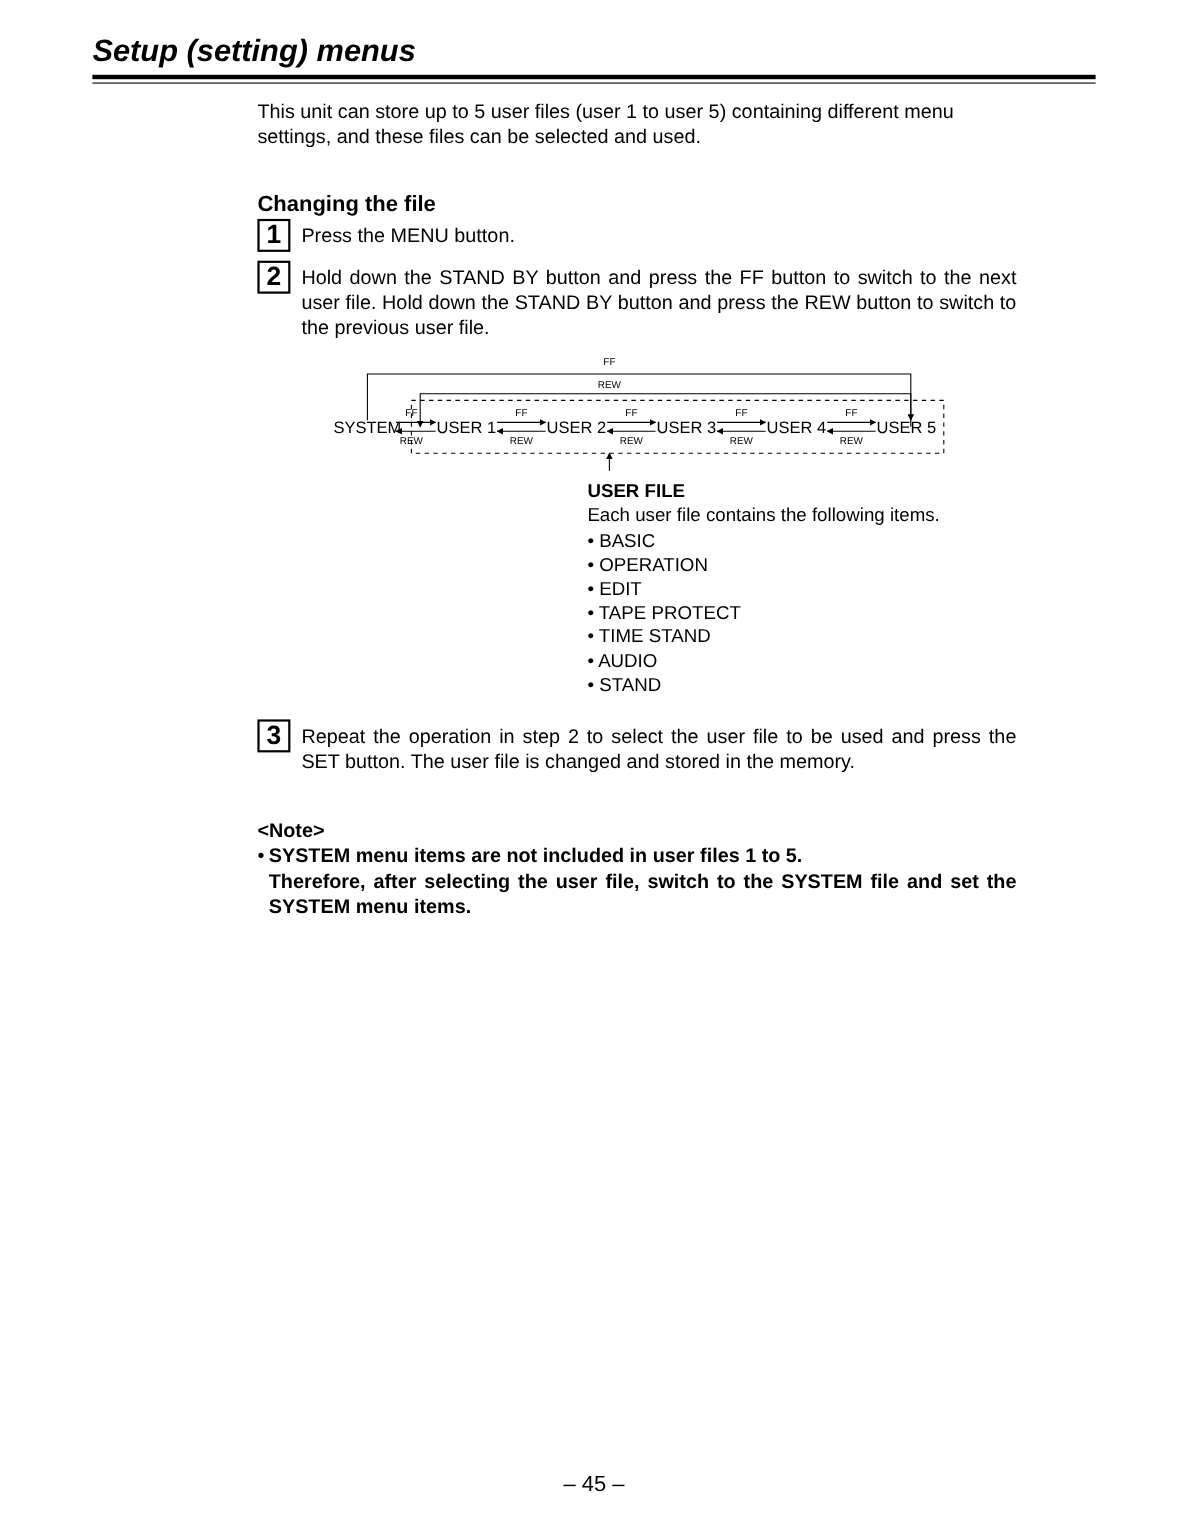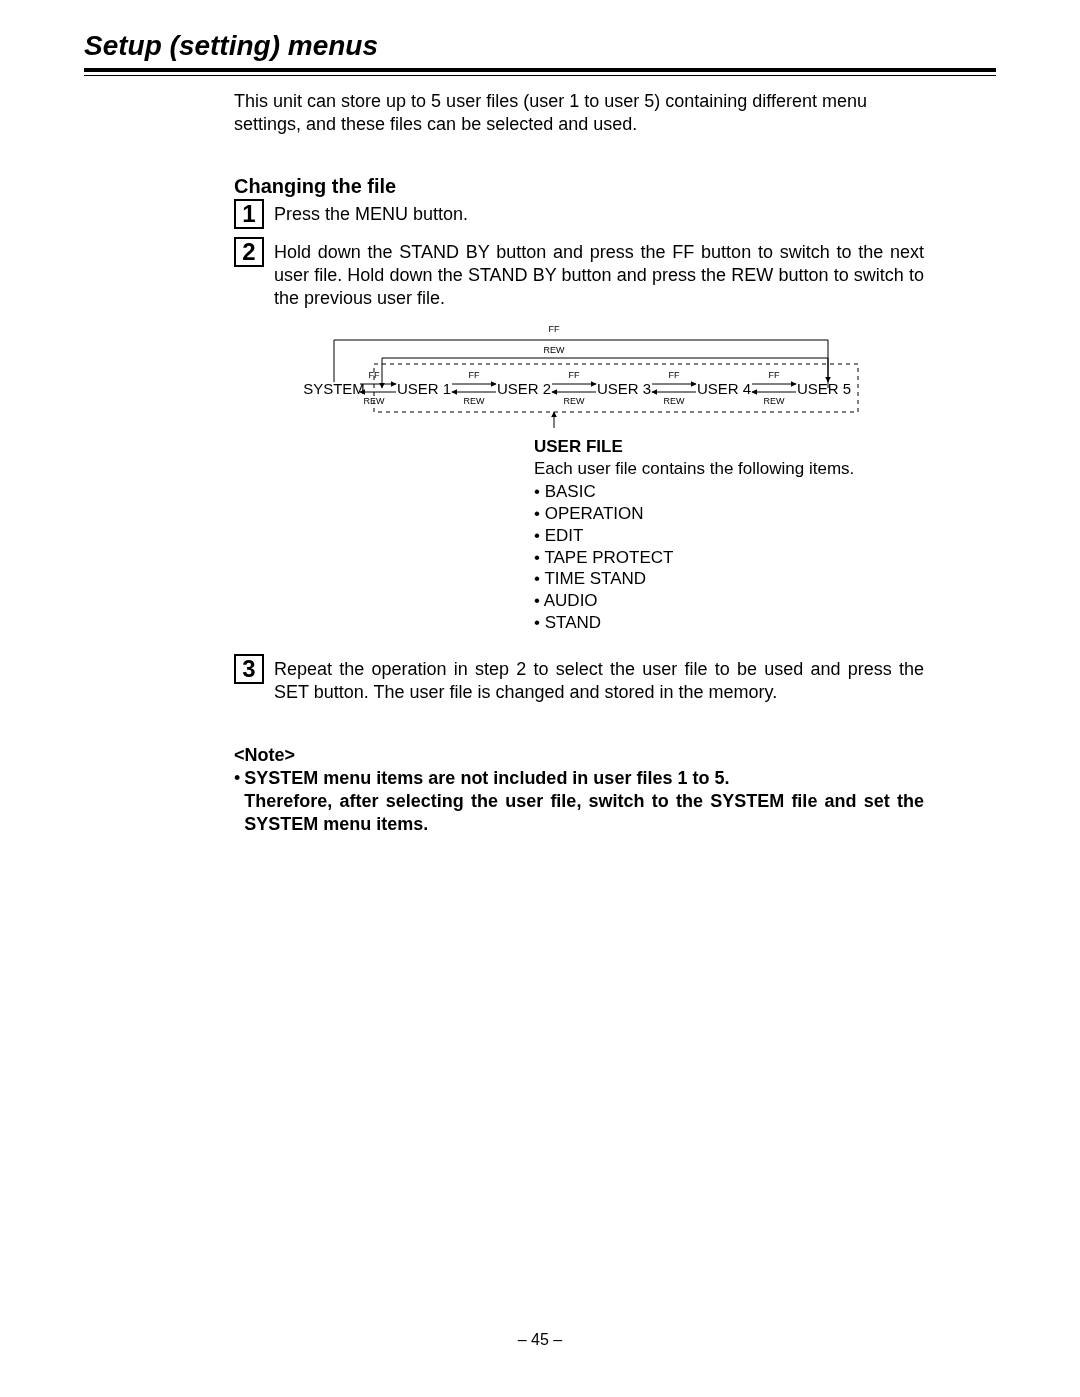--- a/index.html
+++ b/index.html
@@ -122,25 +122,25 @@
   .note-bullet .dot {
     margin-right: 4px;
   }
   .note-bullet .txt {
     flex: 1;
     font-weight: bold;
   }
 
   .page-number {
     position: absolute;
-    bottom: 48px;
+    bottom: 36px;
     left: 0;
     width: 1080px;
     text-align: center;
-    font-size: 16px;
+    font-size: 20px;
   }
 </style>
 </head>
 <body>
 
 <div class="page">
 
   <h1 class="page-title">Setup (setting) menus</h1>
   <div class="title-rule"></div>
 

